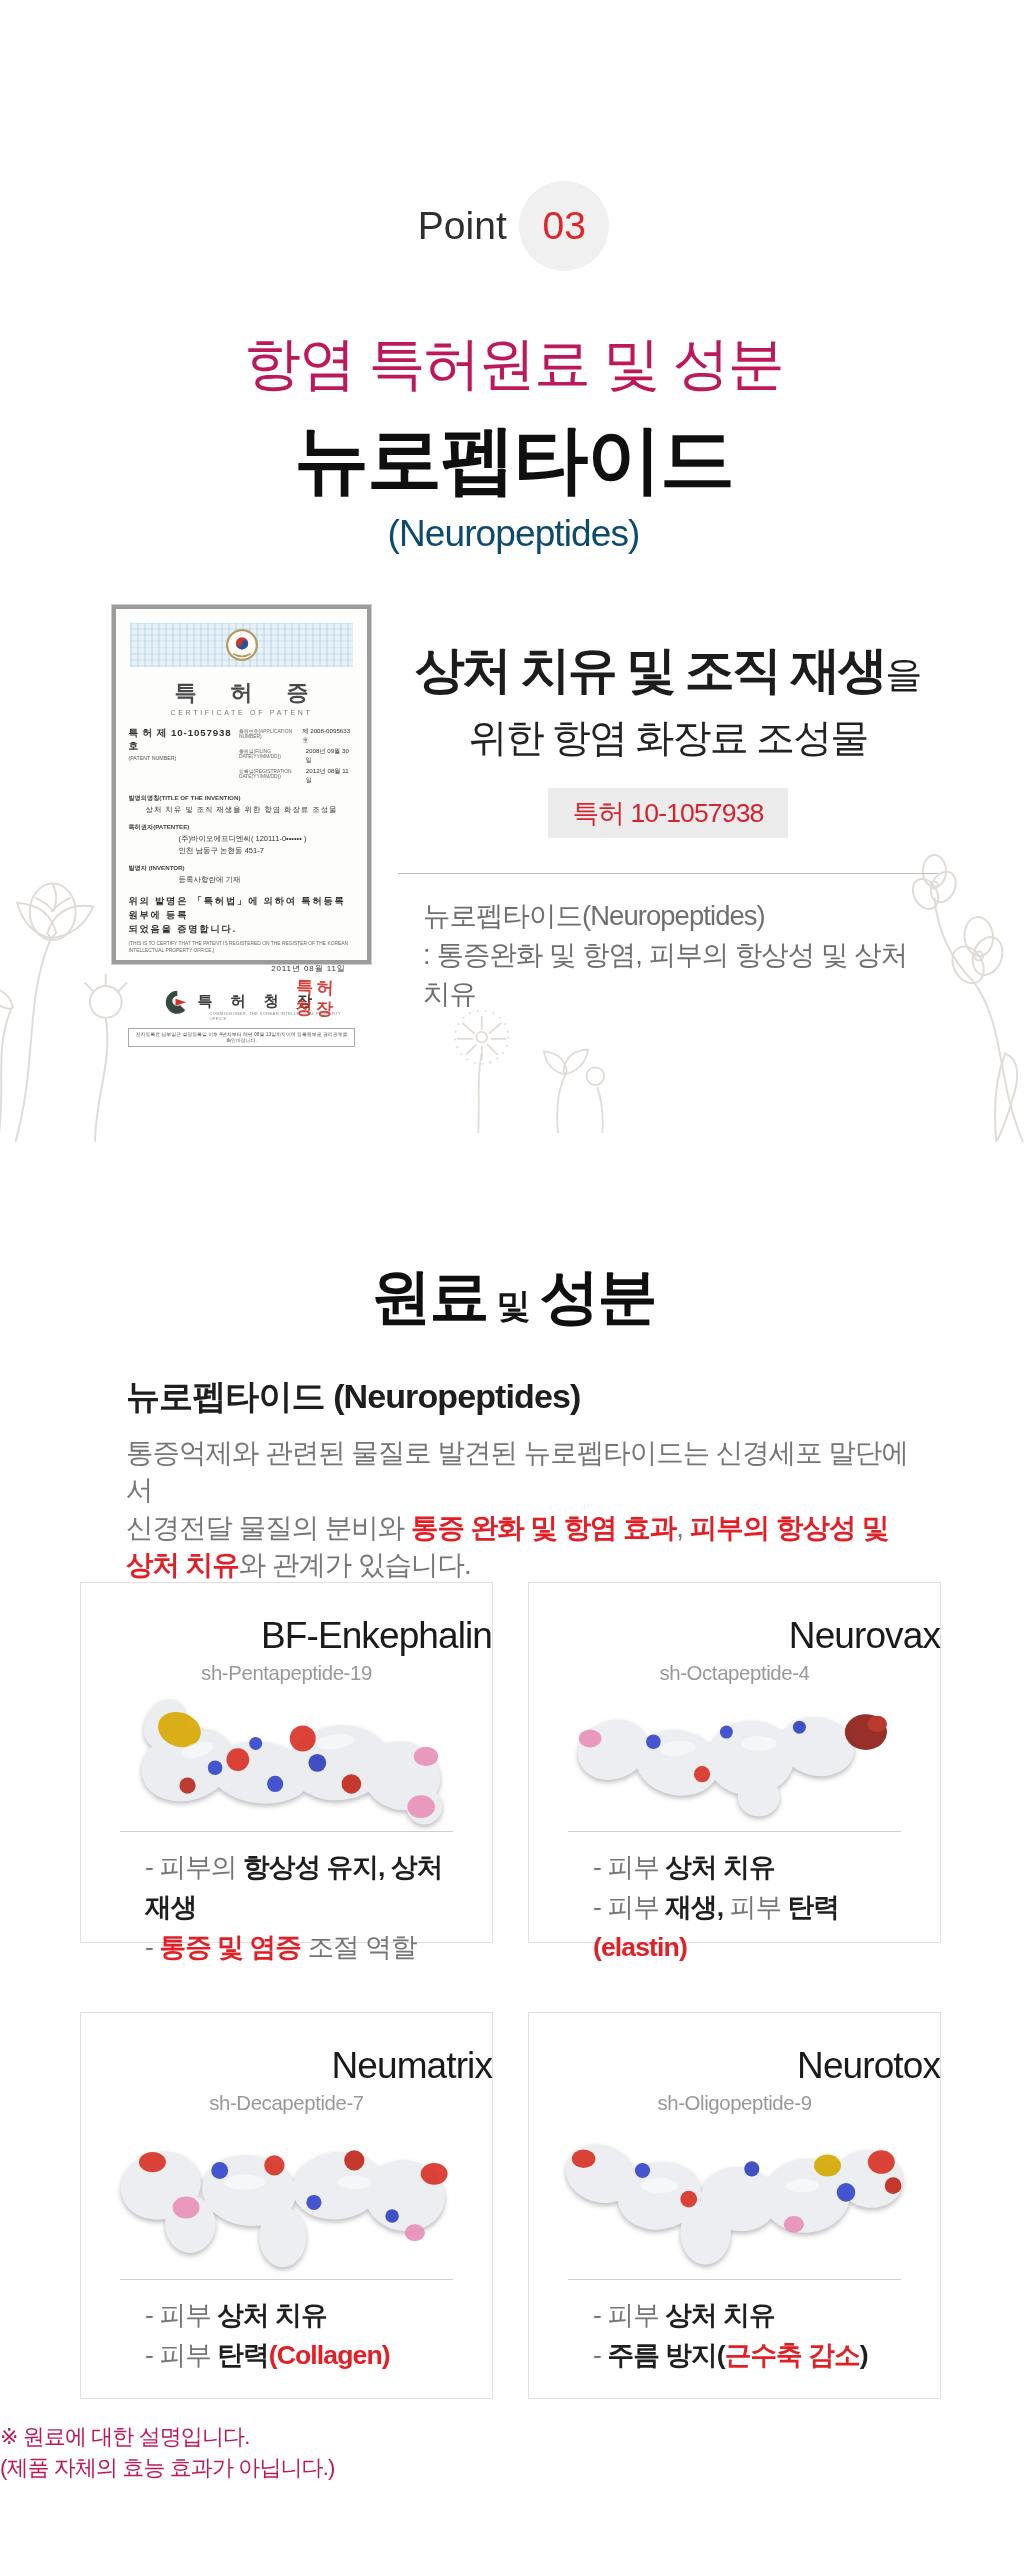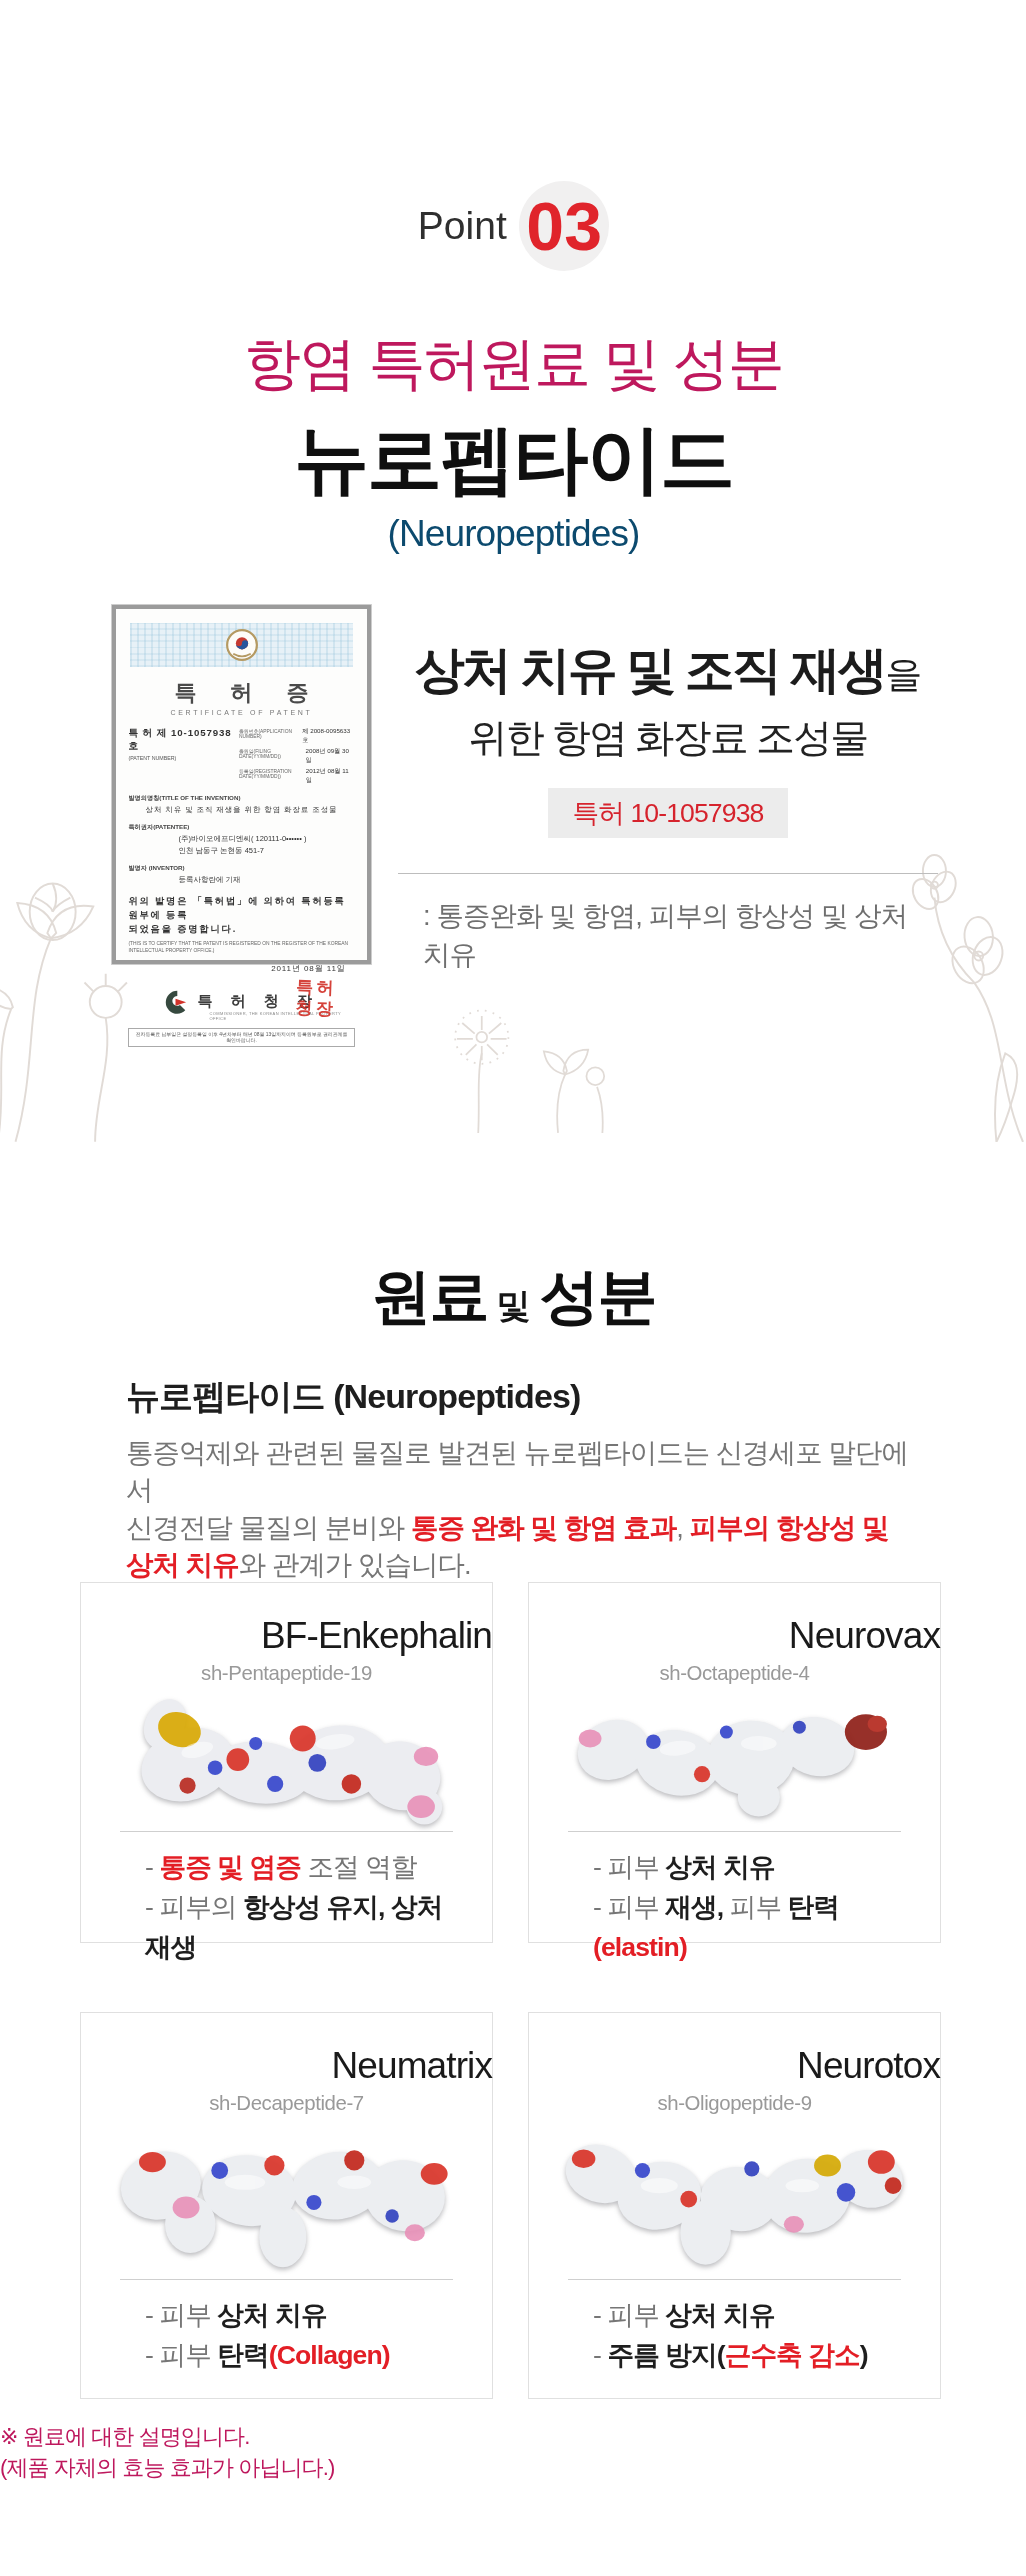--- a/index.html
+++ b/index.html
@@ -7,21 +7,21 @@
         font-family:"Liberation Sans","DejaVu Sans",sans-serif;color:#222;}
   .layer{position:absolute;}
 
   
   .botanical{position:absolute;z-index:0;opacity:.85;}
 
   
   .point-row{top:181px;left:0;width:100%;display:flex;align-items:center;justify-content:center;gap:12.4px;z-index:1;}
   .point-label{font-size:39px;color:#2f2f2f;letter-spacing:0;}
   .point-circle{width:90px;height:90px;border-radius:50%;background:#f1f0f0;display:flex;align-items:center;justify-content:center;}
-  .point-number{font-size:68px;color:#e0242b;font-weight:700;}
+  .point-number{font-size:39px;color:#e0242b;font-weight:400;}
 
   
   .title-block{top:326px;left:0;width:100%;text-align:center;z-index:1;}
   .title-line1{font-size:57px;font-weight:500;color:#be185d;letter-spacing:-1.8px;}
   .title-main{font-size:75px;font-weight:800;color:#0f0f0f;letter-spacing:-1.8px;margin-top:7px;}
   .title-sub{font-size:37px;color:#0c4a6e;margin-top:1.8px;letter-spacing:-0.9px;}
 
   
   .patent-right{top:595px;left:398px;width:540px;z-index:1;}
   .pat-h1{text-align:center;font-size:50px;font-weight:800;color:#1c1c1c;letter-spacing:-2.7px;margin-top:42px;}
@@ -228,20 +228,21 @@
   </div>
 
   <div class="layer patent-right">
     <div class="pat-h1"><span>상처 치유 및 조직 재생</span><span class="tail">을</span></div>
     <div class="pat-h2">위한 항염 화장료 조성물</div>
     <div class="pat-badge-row">
       <span class="pat-badge">특허 10-1057938</span>
     </div>
     <div class="pat-divider"></div>
     <div class="pat-desc">
+      <div>뉴로펩타이드(Neuropeptides)</div>
       <div>: 통증완화 및 항염, 피부의 항상성 및 상처 치유</div>
     </div>
   </div>
 
   <div class="layer section2-title">
     <span class="s2-big">원료</span><span class="s2-mid">및</span><span class="s2-big">성분</span>
   </div>
 
   <div class="layer intro">
     <div class="intro-h">뉴로펩타이드 (Neuropeptides)</div>
@@ -279,22 +280,22 @@
           <ellipse cx="386" cy="150" rx="17" ry="14" fill="#e890b8"></ellipse>
         </g>
         <g fill="#ffffff" opacity=".5">
           <ellipse cx="110" cy="80" rx="20" ry="9" transform="rotate(-15 110 80)"></ellipse>
           <ellipse cx="280" cy="70" rx="24" ry="9" transform="rotate(-8 280 70)"></ellipse>
         </g>
       </svg>
     </div>
     <div class="card-divider"></div>
     <div class="card-bullets">
+      <div class="bullet"><span class="seg-gray">- 피부의 </span><span class="seg-dark">항상성 유지, 상처 재생</span></div>
       <div class="bullet"><span class="seg-gray">- </span><span class="seg-red">통증 및 염증 </span><span class="seg-gray">조절 역할</span></div>
-      <div class="bullet"><span class="seg-gray">- 피부의 </span><span class="seg-dark">항상성 유지, 상처 재생</span></div>
     </div>
   </div>
 
   <div class="card" style="left:528px;top:1582px;height:361px;">
     <div class="card-title">Neurovax</div>
     <div class="card-sub">sh-Octapeptide-4</div>
     <div class="card-mol">
       <svg width="363" height="146" viewBox="0 0 440 180">
         <g fill="#eceef1" filter="drop-shadow(0 3px 3px rgba(60,60,70,.35))">
           <ellipse cx="70" cy="80" rx="44" ry="36" transform="rotate(-20 70 80)"></ellipse>

